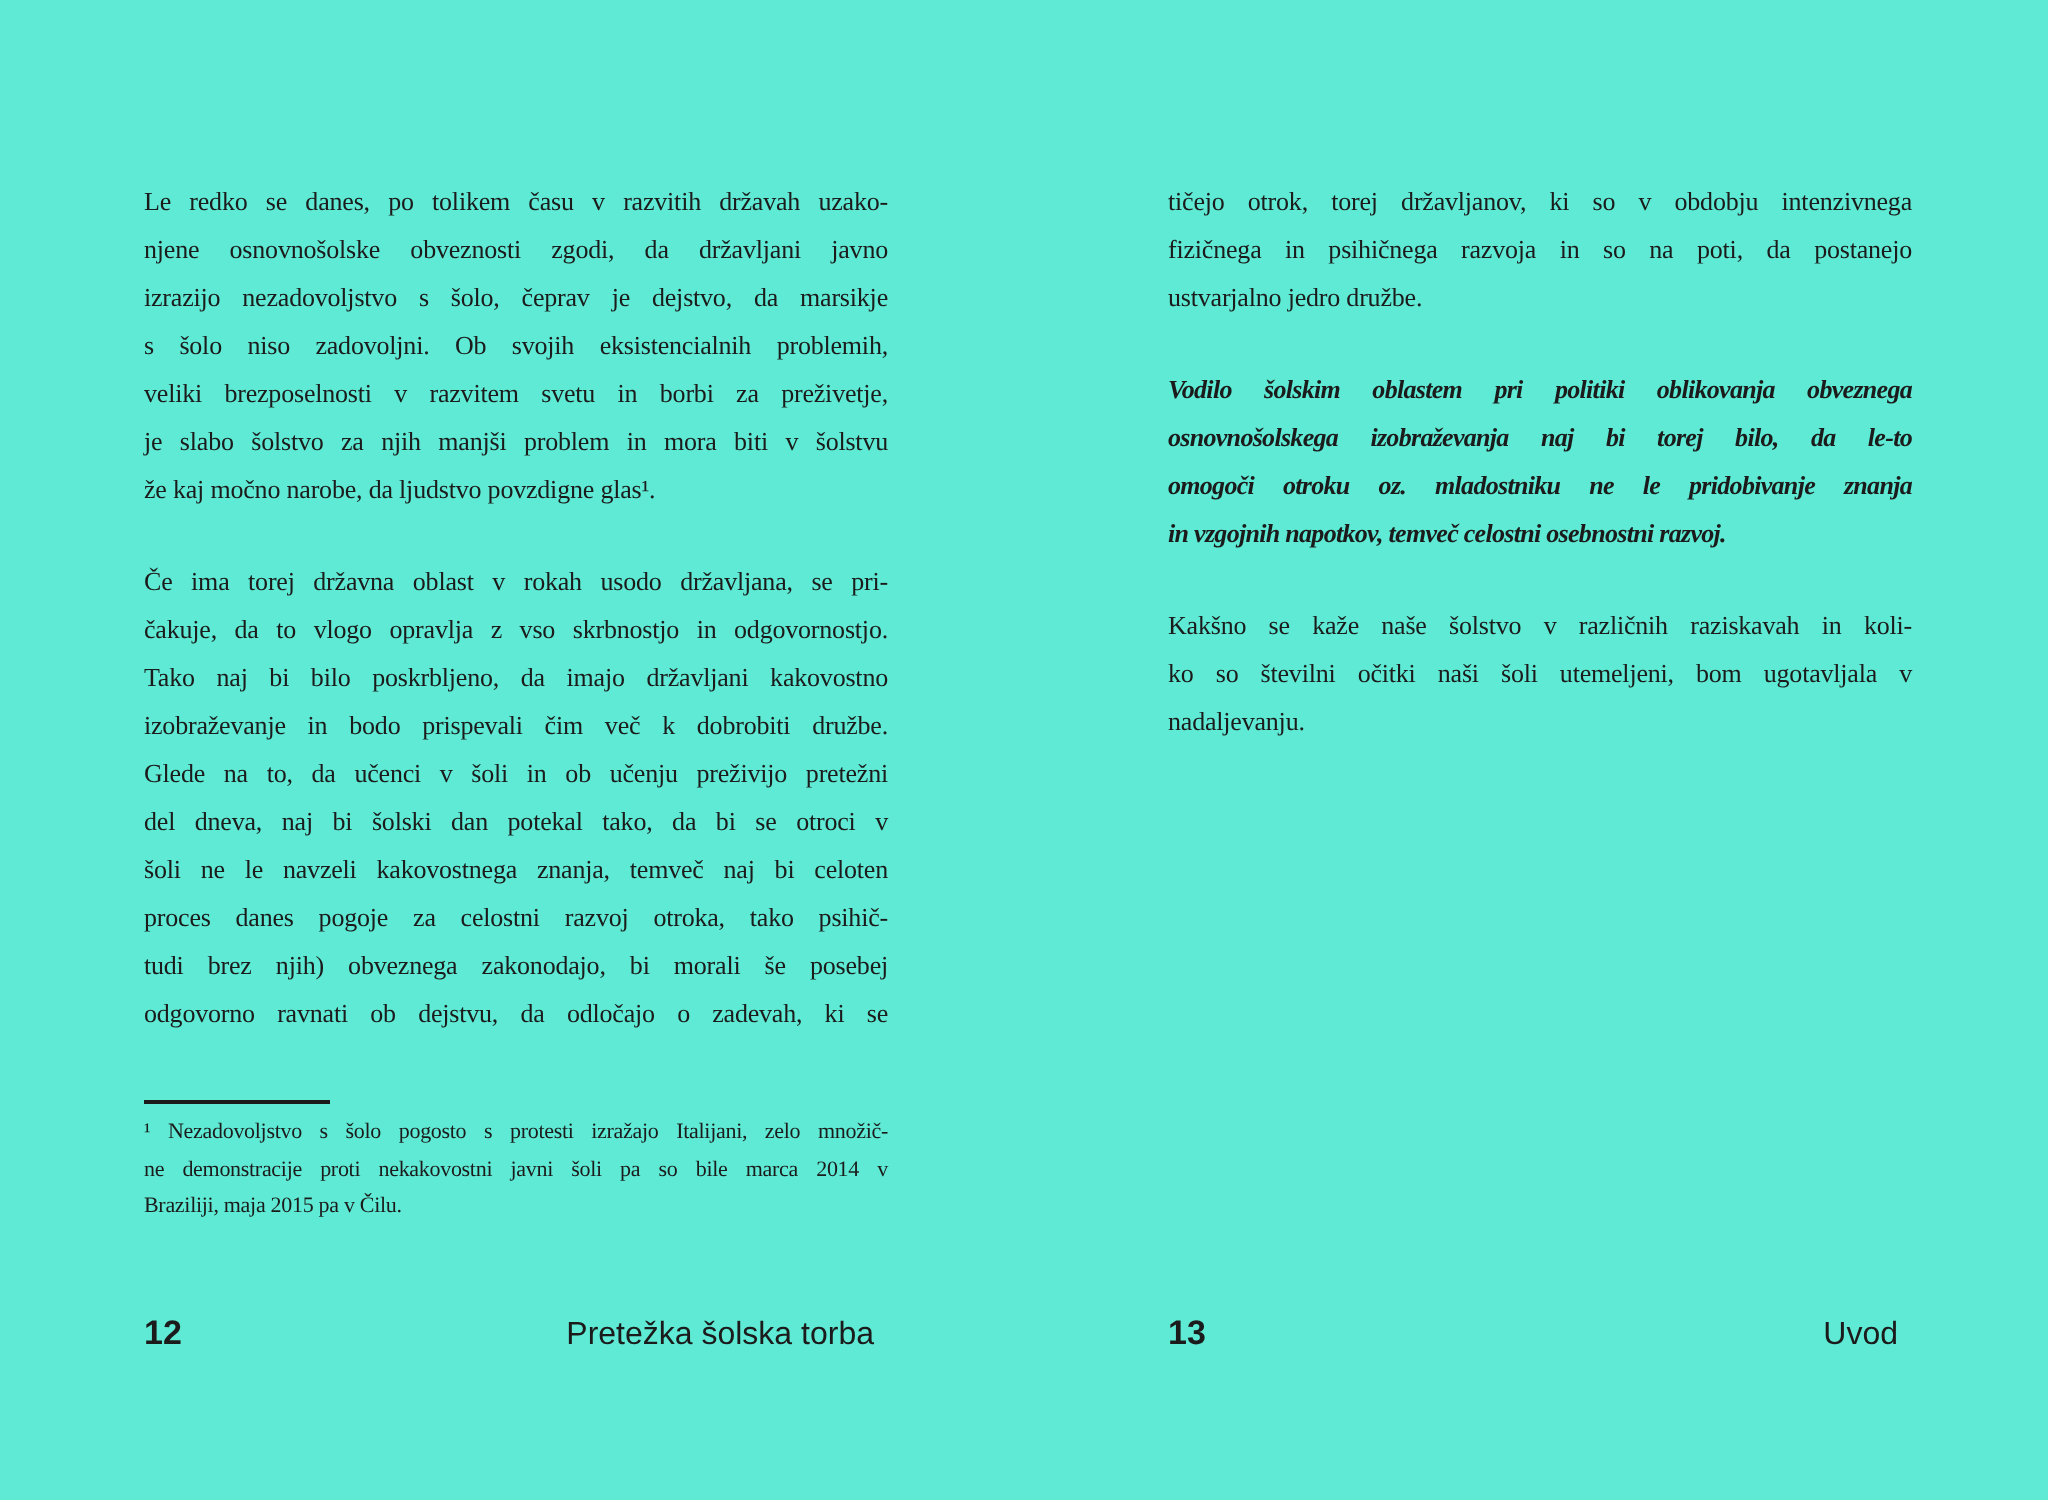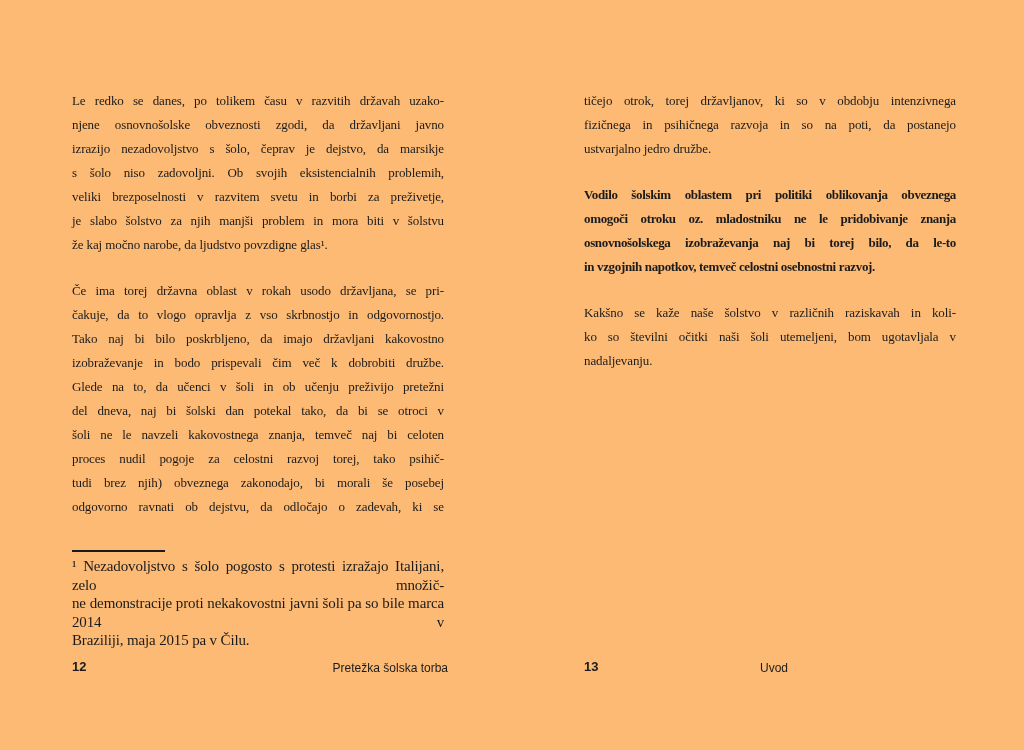--- a/index.html
+++ b/index.html
@@ -1,56 +1,56 @@
 <!DOCTYPE html>
 <html><head>
 <meta charset="utf-8">
 <style>
   html,body { margin:0; padding:0; }
   body { background:#fdfdfd; font-family:"Liberation Serif", serif; }
 
   .spread {
     position:relative; width:1024px; height:750px;
-    background:#fdba74; overflow:hidden; color:#1b1b1b;
+    background:#5eead4; overflow:hidden; color:#1b1b1b;
   }
   .page { position:absolute; top:0; height:750px; }
   .page.left  { left:0;  width:512px; }
   .page.right { left:512px; width:512px; }
 
   .textcol { position:absolute; top:89px; width:372px; }
   .textcol.left-col  { left:72px; }
   .textcol.right-col { left:72px; } 
 
   .para { margin:0 0 22px 0; }
   .line {
     font-size:13px; line-height:24px; letter-spacing:-0.1px;
     text-align:justify; text-align-last:justify;
     white-space:normal;
   }
-  .para.bold .line { font-weight:700; letter-spacing:-0.35px; }
+  .para.bold .line { font-weight:700; letter-spacing:-0.35px;font-style:italic; }
   .line.lastline { text-align-last:left; }
 
   .footnote-block { position:absolute; left:72px; top:550px; width:372px; }
   .footnote-rule { width:93px; height:2px; background:#1b1b1b; margin:0 0 5px 0; }
   .para.footnote { margin:0; }
-  .para.footnote .line { font-size:15px; line-height:18.5px; letter-spacing:-0.15px; }
+  .para.footnote .line { font-size:11px; line-height:18.5px; letter-spacing:-0.15px; }
 
   .footer { position:absolute; top:656px; left:0; width:100%; height:22px; }
   .pagenum {
     position:absolute; font-family:"Liberation Sans", sans-serif;
-    font-weight:700; font-size:13px; line-height:20px; top:1px;
+    font-weight:700; font-size:17px; line-height:20px; top:1px;
   }
   .pagenum.num-left  { left:72px; }
   .pagenum.num-right { left:72px; width:372px; text-align:left; }
   .runningtitle {
     position:absolute; font-family:"Liberation Sans", sans-serif;
-    font-size:12px; line-height:20px; top:2px; left:76px; width:372px;
+    font-size:16px; line-height:20px; top:2px; left:65px; width:372px;
   }
   .runningtitle.rt-left  { text-align:right; }
-  .runningtitle.rt-right { text-align:center; }
+  .runningtitle.rt-right { text-align:right; }
 </style>
 </head>
 <body>
 
 <div class="spread">
 
   <div class="page left">
     <div class="textcol left-col">
         <div class="para ">
           <div class="line">Le redko se danes, po tolikem času v razvitih državah uzako-</div>
@@ -62,21 +62,21 @@
           <div class="line lastline">že kaj močno narobe, da ljudstvo povzdigne glas¹.</div>
         </div>
         <div class="para ">
           <div class="line">Če ima torej državna oblast v rokah usodo državljana, se pri-</div>
           <div class="line">čakuje, da to vlogo opravlja z vso skrbnostjo in odgovornostjo.</div>
           <div class="line">Tako naj bi bilo poskrbljeno, da imajo državljani kakovostno</div>
           <div class="line">izobraževanje in bodo prispevali čim več k dobrobiti družbe.</div>
           <div class="line">Glede na to, da učenci v šoli in ob učenju preživijo pretežni</div>
           <div class="line">del dneva, naj bi šolski dan potekal tako, da bi se otroci v</div>
           <div class="line">šoli ne le navzeli kakovostnega znanja, temveč naj bi celoten</div>
-          <div class="line">proces nudil pogoje za celostni razvoj torej, tako psihič-</div>
+          <div class="line">proces danes pogoje za celostni razvoj otroka, tako psihič-</div>
           <div class="line">tudi brez njih) obveznega zakonodajo, bi morali še posebej</div>
           <div class="line">odgovorno ravnati ob dejstvu, da odločajo o zadevah, ki se</div>
         </div>
       </div>
 
     <div class="footnote-block">
       <div class="footnote-rule"></div>
       <div>
           <div class="para footnote">
             <div class="line">¹ Nezadovoljstvo s šolo pogosto s protesti izražajo Italijani, zelo množič-</div>
@@ -94,22 +94,22 @@
 
   <div class="page right">
     <div class="textcol right-col">
         <div class="para ">
           <div class="line">tičejo otrok, torej državljanov, ki so v obdobju intenzivnega</div>
           <div class="line">fizičnega in psihičnega razvoja in so na poti, da postanejo</div>
           <div class="line lastline">ustvarjalno jedro družbe.</div>
         </div>
         <div class="para bold">
           <div class="line">Vodilo šolskim oblastem pri politiki oblikovanja obveznega</div>
+          <div class="line">osnovnošolskega izobraževanja naj bi torej bilo, da le-to</div>
           <div class="line">omogoči otroku oz. mladostniku ne le pridobivanje znanja</div>
-          <div class="line">osnovnošolskega izobraževanja naj bi torej bilo, da le-to</div>
           <div class="line lastline">in vzgojnih napotkov, temveč celostni osebnostni razvoj.</div>
         </div>
         <div class="para ">
           <div class="line">Kakšno se kaže naše šolstvo v različnih raziskavah in koli-</div>
           <div class="line">ko so številni očitki naši šoli utemeljeni, bom ugotavljala v</div>
           <div class="line lastline">nadaljevanju.</div>
         </div>
       </div>
 
     <div class="footer">

